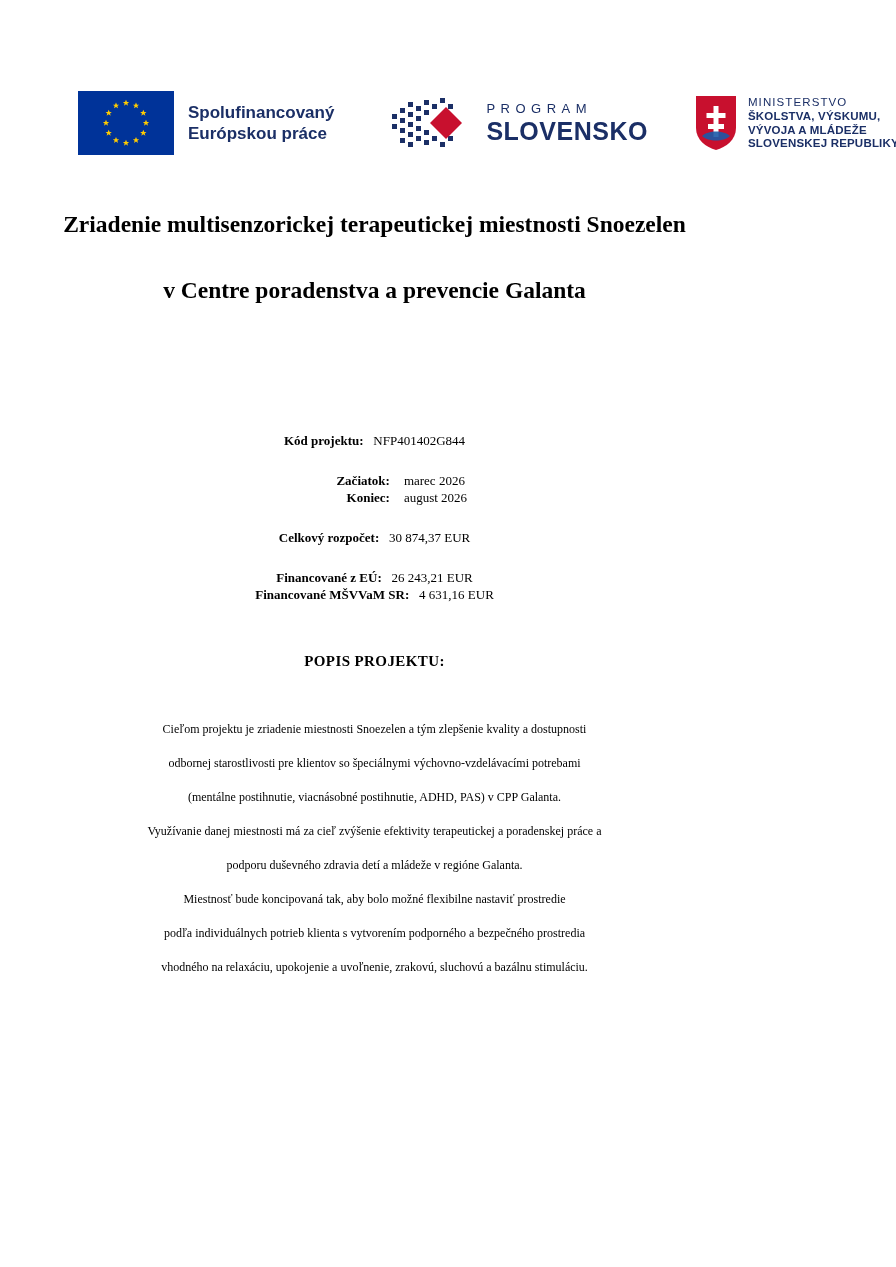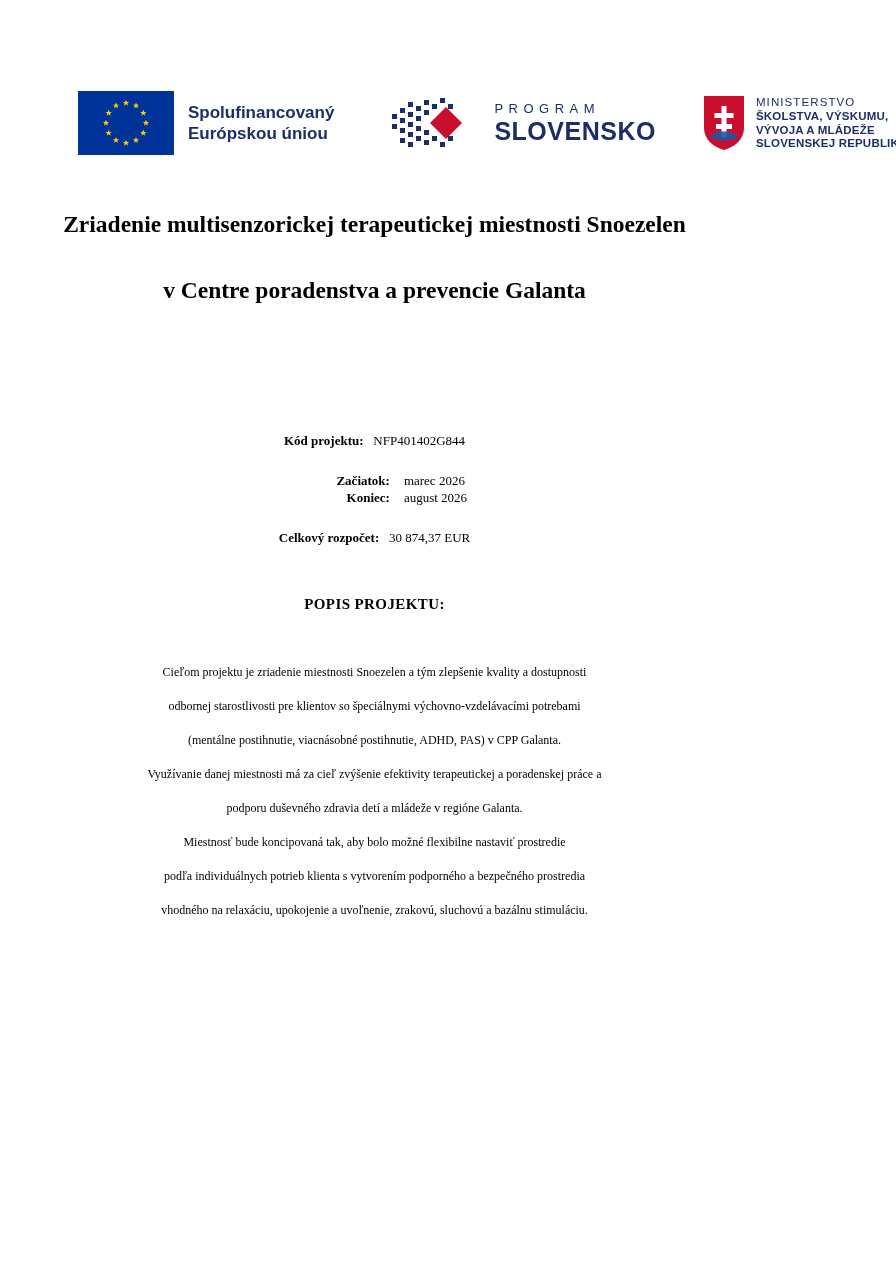--- a/index.html
+++ b/index.html
@@ -57,21 +57,21 @@
     font-size: 17px;
     line-height: 21px;
     color: #1b2f66;
     white-space: nowrap;
   }
 
   
   .ps-block {
     display: flex;
     align-items: center;
-    gap: 12px;
+    gap: 4px;
     margin-left: 56px;
   }
   .ps-mark {
     width: 92px;
     height: 58px;
     position: relative;
     flex: 0 0 auto;
   }
   .ps-text {
     font-family: "Liberation Sans", sans-serif;
@@ -233,21 +233,21 @@
                 </g>
               <g transform="rotate(330) translate(0,-20) rotate(-330)">
                   <polygon points="0,-3.3 0.97,-1.02 3.14,-1.02 1.35,0.39 2.02,2.67 0,1.3 -2.02,2.67 -1.35,0.39 -3.14,-1.02 -0.97,-1.02"></polygon>
                 </g>
             </g>
           </g>
         </svg>
       </div>
       <div class="eu-text">
         <span>Spolufinancovaný</span><br>
-        <span>Európskou úniou</span>
+        <span>Európskou práce</span>
       </div>
     </div>
 
     <div class="ps-block">
       <div class="ps-mark">
         <svg viewBox="0 0 92 58" xmlns="http://www.w3.org/2000/svg" aria-hidden="true">
           <g fill="#1b2f66">
             <rect x="2" y="20" width="5" height="5"></rect>
               <rect x="2" y="30" width="5" height="5"></rect>
             <rect x="10" y="14" width="5" height="5"></rect>
@@ -329,20 +329,32 @@
     </div>
 
     <div class="meta-group">
       <span class="meta-row">
         <b>Celkový rozpočet:</b>
         <span>&nbsp;</span>
         <span>30 874,37 EUR</span>
       </span>
     </div>
 
+    <div class="meta-group">
+      <div class="meta-row">
+        <b>Financované z EÚ:</b>
+        <span>&nbsp;</span>
+        <span>26 243,21 EUR</span>
+      </div>
+      <div class="meta-row">
+        <b>Financované MŠVVaM SR:</b>
+        <span>&nbsp;</span>
+        <span>4 631,16 EUR</span>
+      </div>
+    </div>
   </div>
 
   <div class="desc-heading">POPIS PROJEKTU:</div>
 
   <div class="desc-body">
     <p>Cieľom projektu je zriadenie miestnosti Snoezelen a tým zlepšenie kvality a dostupnosti</p>
     <p>odbornej starostlivosti pre klientov so špeciálnymi výchovno-vzdelávacími potrebami</p>
     <p>(mentálne postihnutie, viacnásobné postihnutie, ADHD, PAS) v CPP Galanta.</p>
     <p>Využívanie danej miestnosti má za cieľ zvýšenie efektivity terapeutickej a poradenskej práce a</p>
     <p>podporu duševného zdravia detí a mládeže v regióne Galanta.</p>

